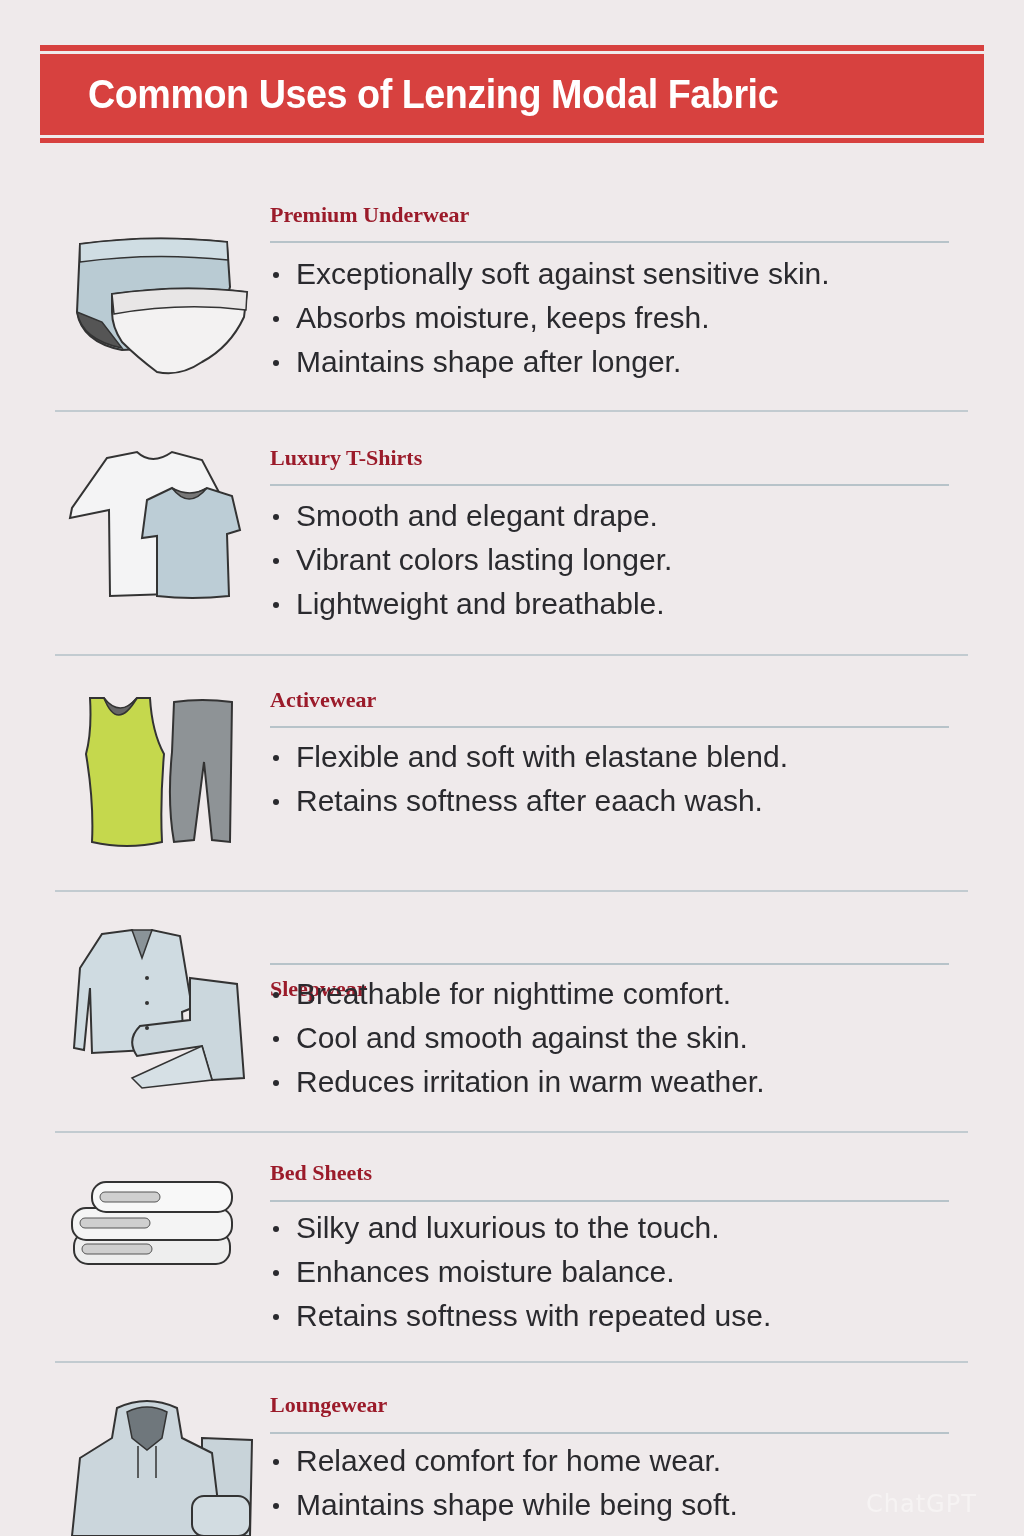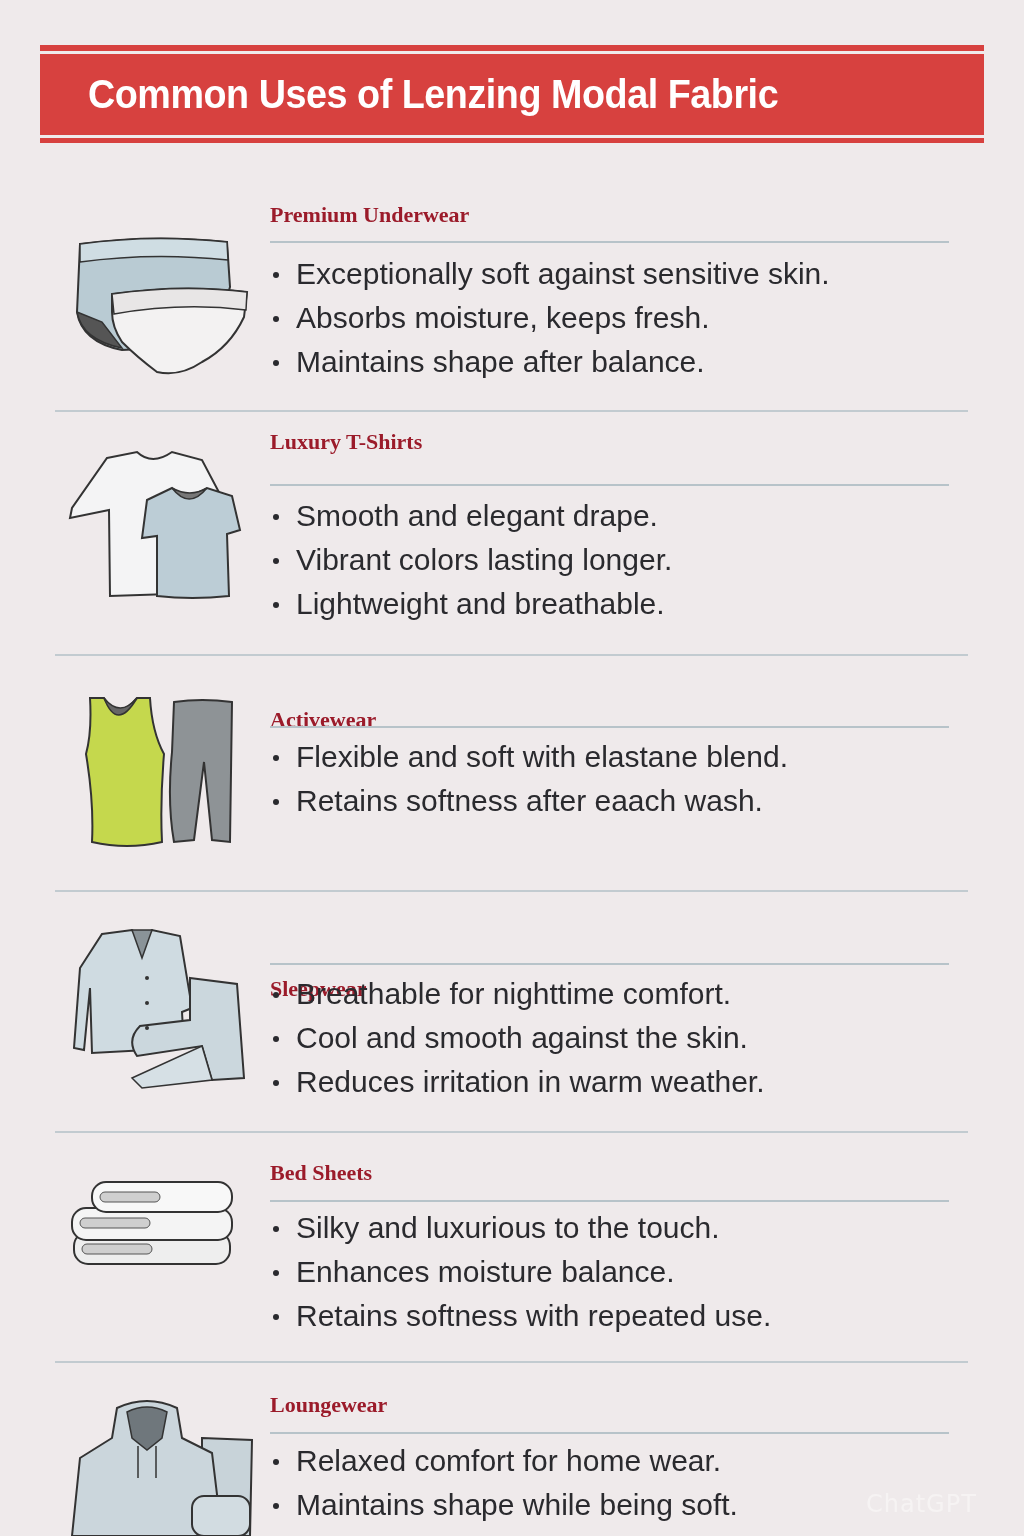--- a/index.html
+++ b/index.html
@@ -55,48 +55,48 @@
     <path d="M18 12 Q90 2 165 10 L166 28 Q90 20 18 30 Z" fill="#cfdde3" stroke="#333" stroke-width="1.5"></path>
     <path d="M15 80 Q20 108 60 116 L40 90 Z" fill="#555" stroke="#333" stroke-width="1.5"></path>
     <path d="M50 62 Q120 52 185 60 L182 85 Q168 115 140 130 Q118 145 95 140 Q75 125 60 110 Q50 95 50 80 Z" fill="#f3f2f2" stroke="#333" stroke-width="2"></path>
     <path d="M50 62 Q120 52 185 60 L184 78 Q120 70 52 82 Z" fill="#e8e6e6" stroke="#333" stroke-width="1.5"></path>
   </svg>
   <div class="sec-title" style="top:197px;">Premium Underwear</div>
   <div class="title-rule" style="top:241px;"></div>
   <ul class="bullets" style="top:258px;">
     <li>Exceptionally soft against sensitive skin.</li>
     <li>Absorbs moisture, keeps fresh.</li>
-    <li>Maintains shape after balance.</li>
+    <li>Maintains shape after longer.</li>
   </ul>
   <div class="separator" style="top:410px;"></div>
 </div>
 
 <div class="section" style="top:0;">
   <svg class="illus" style="top:448px;height:160px;" viewBox="0 0 200 160">
     <path d="M45 10 L75 4 Q90 18 110 4 L140 12 L160 50 L140 58 L138 145 L48 148 L47 62 L8 70 L10 60 Z" fill="#f4f4f5" stroke="#333" stroke-width="2"></path>
     <path d="M85 52 L110 40 Q125 52 145 40 L170 48 L178 82 L165 86 L167 148 Q130 152 95 148 L95 88 L80 90 Z" fill="#bccdd6" stroke="#333" stroke-width="2"></path>
     <path d="M110 40 Q127 62 145 40 Q128 50 110 40 Z" fill="#777" stroke="#333" stroke-width="1.5"></path>
   </svg>
-  <div class="sec-title" style="top:424px;">Luxury T-Shirts</div>
+  <div class="sec-title" style="top:440px;">Luxury T-Shirts</div>
   <div class="title-rule" style="top:484px;"></div>
   <ul class="bullets" style="top:500px;">
     <li>Smooth and elegant drape.</li>
     <li>Vibrant colors lasting longer.</li>
     <li>Lightweight and breathable.</li>
   </ul>
   <div class="separator" style="top:654px;"></div>
 </div>
 
 <div class="section" style="top:0;">
   <svg class="illus" style="top:692px;height:165px;" viewBox="0 0 200 165">
     <path d="M112 10 Q140 6 170 10 L168 150 L150 148 L142 70 L132 148 L112 150 Q105 110 110 60 Z" fill="#8e9396" stroke="#333" stroke-width="2"></path>
     <path d="M28 6 L42 6 Q55 30 75 6 L88 6 Q90 40 102 62 Q98 110 100 150 Q65 158 30 150 Q32 110 24 62 Q30 40 28 6 Z" fill="#c5d84d" stroke="#333" stroke-width="2"></path>
     <path d="M42 6 Q55 40 75 6 Q58 26 42 6 Z" fill="#666" stroke="#333" stroke-width="1.5"></path>
   </svg>
-  <div class="sec-title" style="top:702px;">Activewear</div>
+  <div class="sec-title" style="top:682px;">Activewear</div>
   <div class="title-rule" style="top:726px;"></div>
   <ul class="bullets" style="top:741px;">
     <li>Flexible and soft with elastane blend.</li>
     <li>Retains softness after eaach wash.</li>
   </ul>
   <div class="separator" style="top:890px;"></div>
 </div>
 
 <div class="section" style="top:0;">
   <svg class="illus" style="top:928px;height:165px;" viewBox="0 0 200 165">

